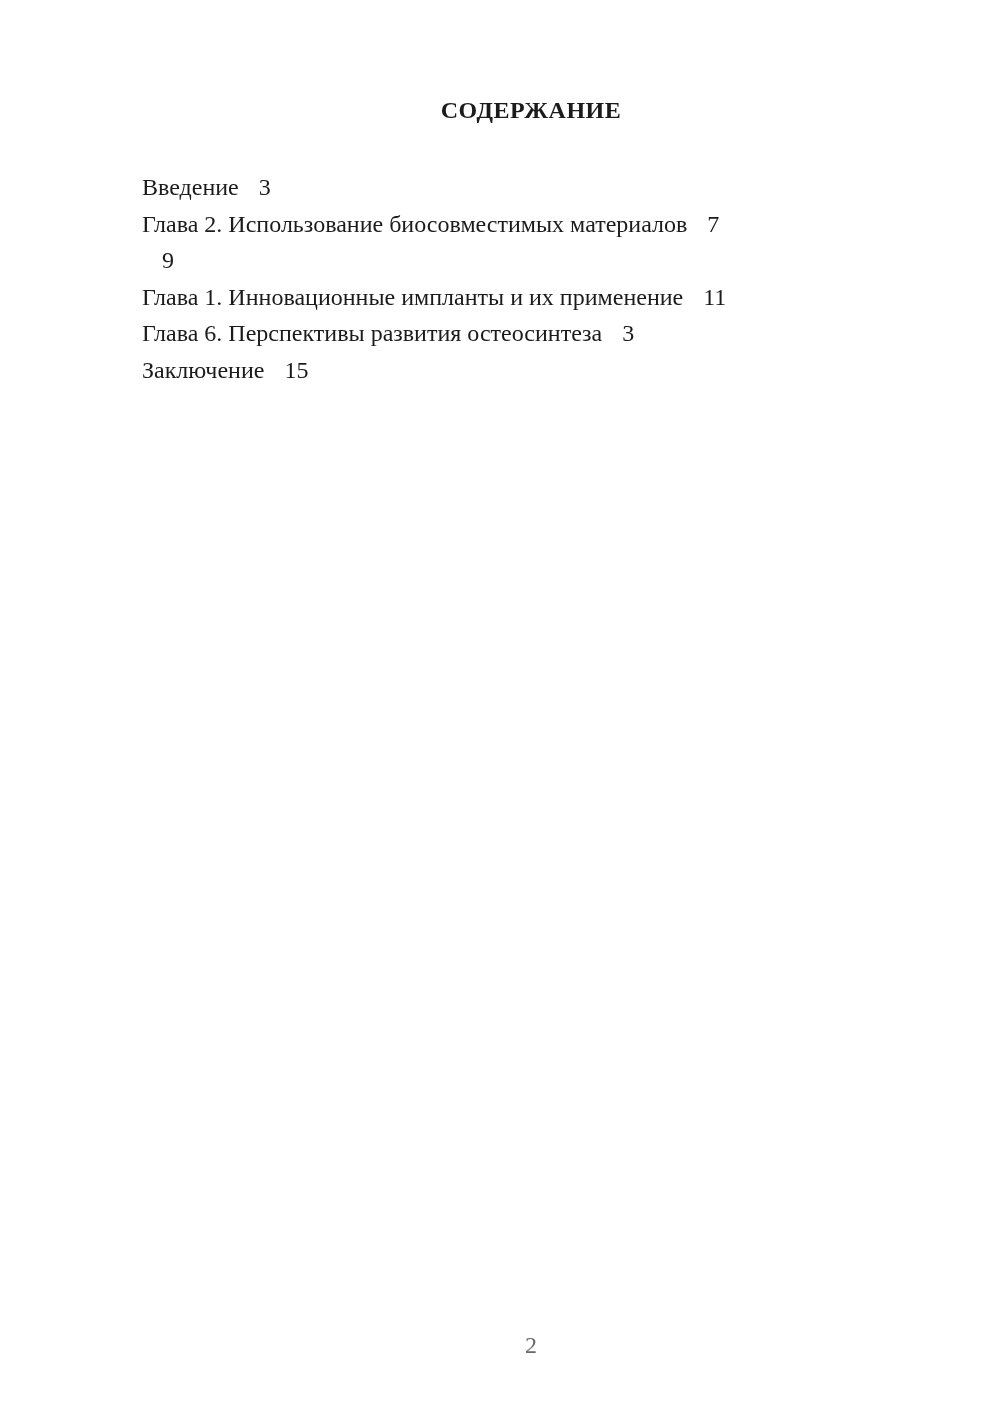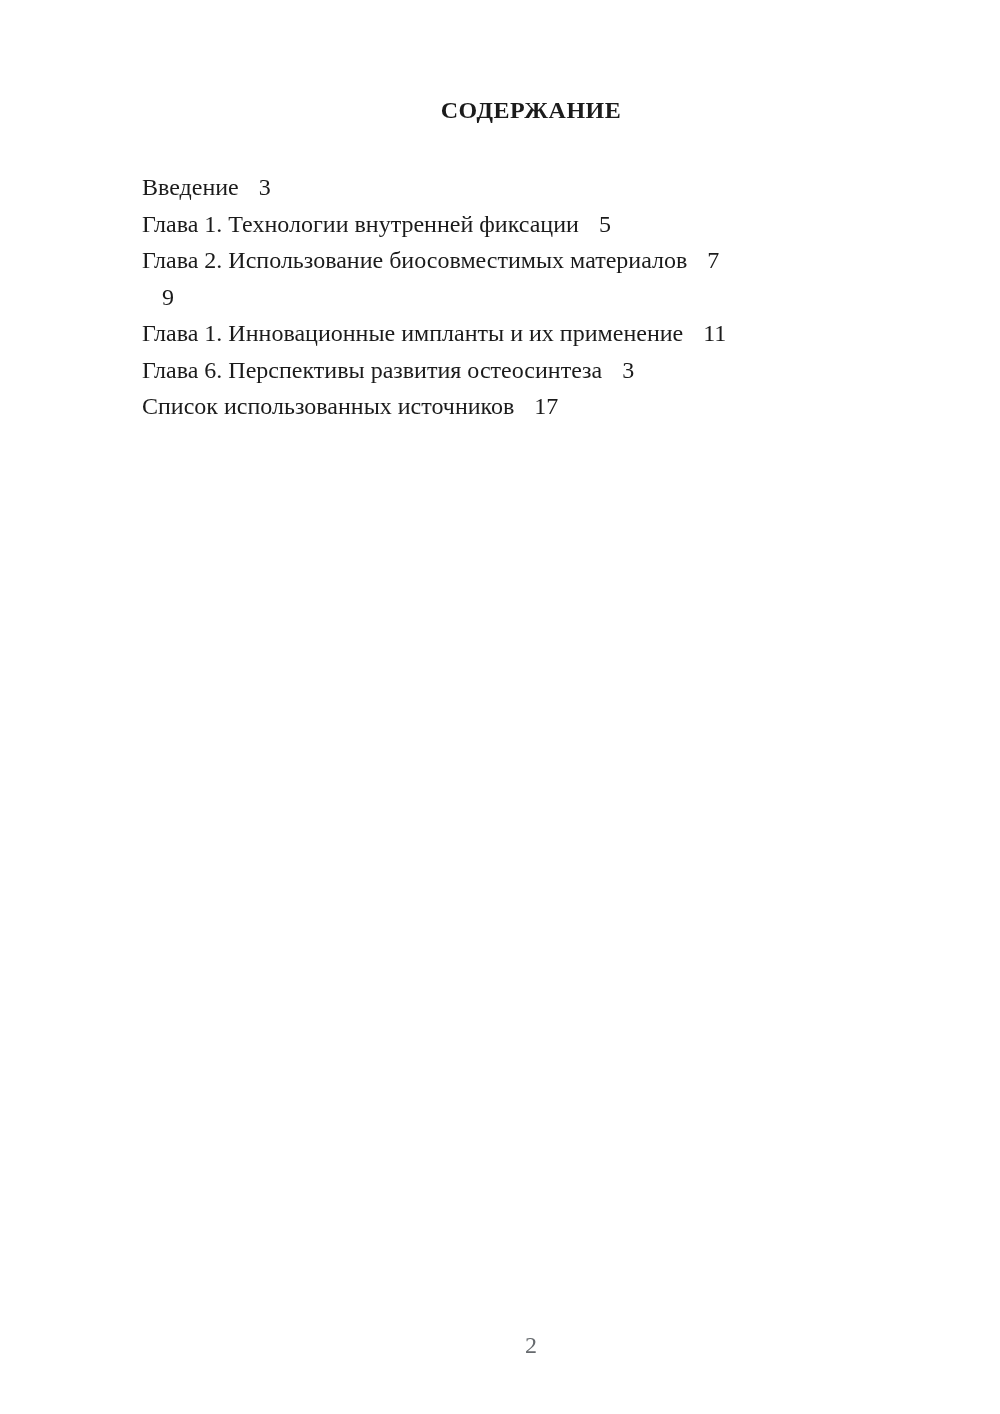--- a/index.html
+++ b/index.html
@@ -70,46 +70,42 @@
 
   <h1 class="doc-title">СОДЕРЖАНИЕ</h1>
 
   <div class="toc-list">
 
       <div class="toc-entry">
         <span class="toc-label">Введение</span>
         <span class="toc-page">3</span>
       </div>
 
-      <div class="toc-entry">
-        <span class="toc-label">Глава 1. Технологии внутренней фиксации</span>
-        <span class="toc-page">5</span>
-      </div>
 
       <div class="toc-entry">
         <span class="toc-label">Глава 2. Использование биосовместимых материалов</span>
         <span class="toc-page">7</span>
       </div>
 
       <div class="toc-entry">
         <span class="toc-page">9</span>
       </div>
 
       <div class="toc-entry">
         <span class="toc-label">Глава 1. Инновационные импланты и их применение</span>
         <span class="toc-page">11</span>
       </div>
 
       <div class="toc-entry">
         <span class="toc-label">Глава 6. Перспективы развития остеосинтеза</span>
         <span class="toc-page">3</span>
       </div>
 
+      <div class="toc-entry">
+        <span class="toc-label">Заключение</span>
+        <span class="toc-page">15</span>
+      </div>
 
-      <div class="toc-entry">
-        <span class="toc-label">Список использованных источников</span>
-        <span class="toc-page">17</span>
-      </div>
     </div>
 
   <div class="page-footer">2</div>
 
 </div>
 
 </body></html>

